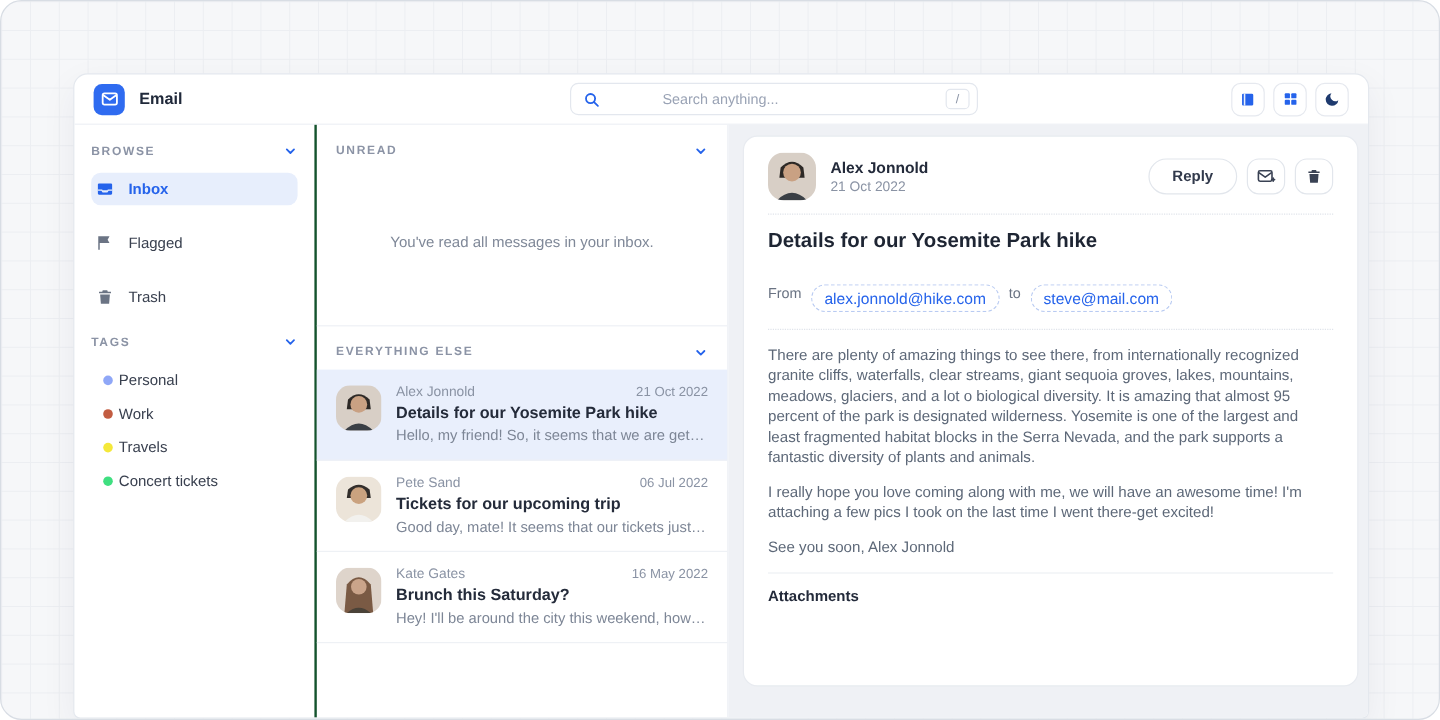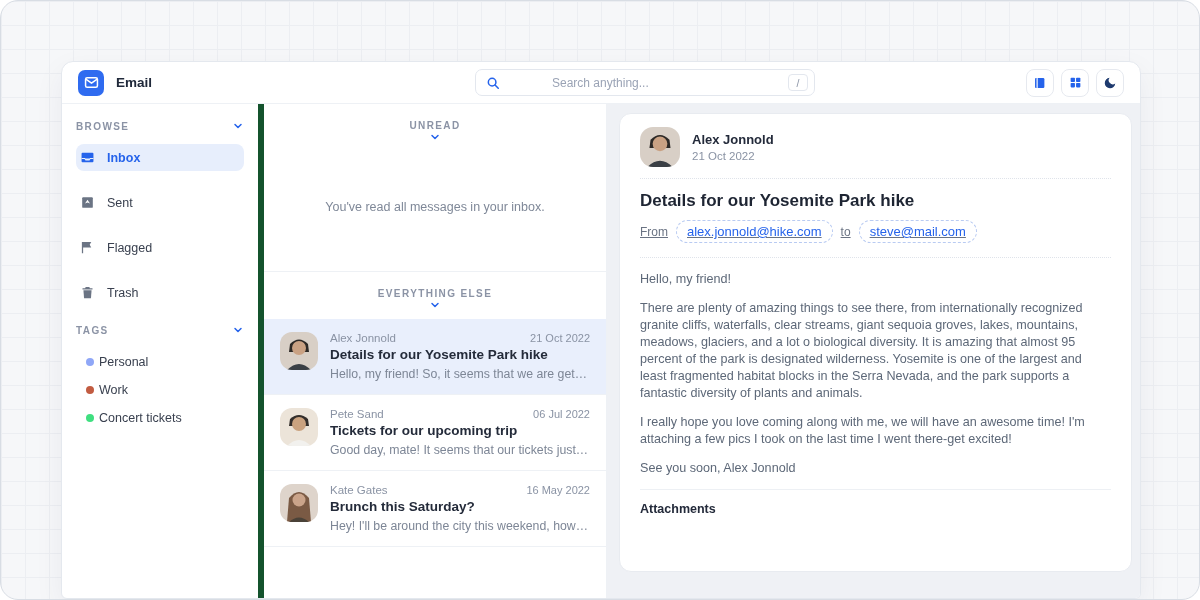--- a/index.html
+++ b/index.html
@@ -26,35 +26,35 @@
   .brand-name { font-size:13.5px; font-weight:bold; color:#20293a; }
   .search { margin-left:auto; margin-right:auto; width:340px; height:27px; border:1px solid #e3e7ee; border-radius:7px;
     display:flex; align-items:center; padding:0 6px 0 10px; gap:8px; background:#fff; }
   .search input { border:none; outline:none; flex:1; font-size:12px; color:#3a4356; background:transparent; font-family:"Liberation Sans", sans-serif;margin-left:44px; }
   .search input::placeholder { color:#9aa3b5; }
   .kbd { width:20px; height:17px; border:1px solid #e3e7ee; border-radius:4px; font-size:10.5px; color:#8b94a6; display:flex; align-items:center; justify-content:center; }
   .top-actions { display:flex; gap:7px; }
   .icon-btn { width:28px; height:28px; border:1px solid #e6e9ef; border-radius:8px; background:#fff; display:flex; align-items:center; justify-content:center; cursor:pointer; }
   
   .cols { flex:1; display:flex; min-height:0; }
-  .sidebar { width:202px; flex:0 0 202px; border-right:6px solid #14532d; padding:16px 14px; }
+  .sidebar { width:202px; flex:0 0 202px; border-right:2px solid #14532d; padding:16px 14px; }
   .sec-head { display:flex; align-items:center; justify-content:space-between; margin-bottom:12px; }
   .sec-title { font-size:10px; font-weight:bold; letter-spacing:1.4px; color:#8b93a5; }
   .nav-item { display:flex; align-items:center; gap:12px; padding:6px 4px; border-radius:8px; margin-bottom:18px; font-size:12.5px; color:#39404f; cursor:pointer; }
   .nav-item .ni { color:#6b7484; display:flex; }
   .nav-item.active { background:#e7eefc; color:#2563eb; font-weight:bold; }
   .nav-item.active .ni { color:#2563eb; }
   .tags-head { }
   .tag-item { display:flex; align-items:center; gap:5px; padding:7px 10px; font-size:12.5px; color:#39404f; cursor:pointer; }
   .dot { width:8px; height:8px; border-radius:50%; }
   .dot-personal { background:#8fa7f7; } .dot-work { background:#c25c41; }
   .dot-travels { background:#f4e83a; } .dot-concert { background:#3fdf80; }
   
   .list { width:343px; flex:0 0 343px; border-right:1px solid #eef1f5; display:flex; flex-direction:column; }
-  .list-sec-head { display:flex; align-items:center; justify-content:space-between; padding:16px 16px 8px 16px;flex-direction:column; }
+  .list-sec-head { display:flex; justify-content:space-between; padding:16px 16px 8px 16px; }
   .unread-zone { height:168px; flex:0 0 168px; display:flex; flex-direction:column; border-bottom:1px solid #eef1f5; }
   .empty-msg { flex:1; display:flex; align-items:center; justify-content:center; font-size:12.5px; color:#7f8898; padding-bottom:8px; }
   .mail-item { display:flex; gap:12px; padding:13px 16px; border-bottom:1px solid #eef1f5; cursor:pointer; }
   .mail-item.selected { background:#e9effc; }
   .avatar { width:38px; height:38px; border-radius:12px; overflow:hidden; flex:0 0 38px; }
   .avatar svg { display:block; }
   .mail-body { flex:1; min-width:0; }
   .mail-top { display:flex; justify-content:space-between; align-items:baseline; }
   .mail-sender { font-size:11.5px; color:#8a93a4; }
   .mail-date { font-size:11px; color:#8a93a4; }
@@ -67,21 +67,21 @@
   .avatar-lg { width:40px; height:40px; border-radius:13px; overflow:hidden; flex:0 0 40px; }
   .d-who { flex:1; }
   .d-name { font-size:13px; font-weight:bold; color:#232a3a; }
   .d-date { font-size:11.5px; color:#8a93a4; margin-top:3px; }
   .d-actions { display:flex; gap:8px; align-items:center; }
   .reply-btn { height:30px; padding:0 19px; border:1px solid #e2e6ec; border-radius:16px; background:#fff; font-size:12.5px; font-weight:bold; color:#323a4c; cursor:pointer; font-family:"Liberation Sans", sans-serif; }
   .sq-btn { width:32px; height:30px; border:1px solid #e2e6ec; border-radius:10px; background:#fff; display:flex; align-items:center; justify-content:center; cursor:pointer; }
   .dotted-div { border:none; border-top:1px dotted #dfe3ea; margin:11px 0 12px 0; }
   .solid-div { border:none; border-top:1px solid #edf0f4; margin:12px 0; }
   .d-subject { font-size:17px; font-weight:bold; color:#1e2533; }
-  .fromto { display:flex; align-items:center; gap:8px; margin-top:9px; font-size:12px; color:#6a7383;text-decoration:underline; }
+  .fromto { display:flex; gap:8px; margin-top:26px; font-size:12px; color:#6a7383; }
   .pill { font-size:13px; color:#2563eb; border:1px dashed #b9cbf2; border-radius:12px; padding:3px 10px; background:#fff; cursor:pointer; }
   .body-text { margin-top:13px; }
   .body-text p { font-size:12.6px; line-height:17px; color:#5d6878; margin-bottom:12px; }
   .att-title { font-size:12.5px; font-weight:bold; color:#232a3a; margin:2px 0 10px 0; }
 </style>
 </head>
 <body>
 
 <div class="frame">
   <div class="app">
@@ -151,29 +151,20 @@
           <span class="ni">
             <svg width="15" height="15" viewBox="0 0 24 24" fill="currentColor">
                 <path d="M4 4.5h16A1.5 1.5 0 0 1 21.5 6v12a1.5 1.5 0 0 1-1.5 1.5H4A1.5 1.5 0 0 1 2.5 18V6A1.5 1.5 0 0 1 4 4.5zm-1.5 9h6l1.5 2.5h4l1.5-2.5h6" stroke="#ffffff" stroke-width="0"></path>
                 <path d="M2.5 12.5h5.5l1.6 2.6h4.8l1.6-2.6h5.5v6H2.5z" fill="#ffffff" opacity="0"></path>
                 <path d="M2.5 13.5h5.2l1.6 2.4h5.4l1.6-2.4h5.2" stroke="#e7eefc" stroke-width="1.8" fill="none"></path>
               </svg>
           </span>
           <span>Inbox</span>
         </div>
 
-        <div class="nav-item">
-          <span class="ni">
-            <svg width="15" height="15" viewBox="0 0 24 24" fill="currentColor">
-                <path d="M5 3.5h14A1.5 1.5 0 0 1 20.5 5v14a1.5 1.5 0 0 1-1.5 1.5H5A1.5 1.5 0 0 1 3.5 19V5A1.5 1.5 0 0 1 5 3.5z"></path>
-                <path d="M8 13.5l4-6 4 6-4-1.6z" fill="#ffffff"></path>
-              </svg>
-          </span>
-          <span>Sent</span>
-        </div>
 
 
         <div class="nav-item">
           <span class="ni">
             <svg width="15" height="15" viewBox="0 0 24 24" fill="currentColor">
                 <path d="M5 3h13l-2.5 4.5L18 12H5v9H3V3z"></path>
               </svg>
           </span>
           <span>Flagged</span>
         </div>
@@ -197,20 +188,24 @@
           </span>
         </div>
 
         <div class="tag-item">
           <span class="dot dot-personal"></span>
           <span>Personal</span>
         </div>
         <div class="tag-item">
           <span class="dot dot-work"></span>
           <span>Work</span>
+        </div>
+        <div class="tag-item">
+          <span class="dot dot-travels"></span>
+          <span>Travels</span>
         </div>
         <div class="tag-item">
           <span class="dot dot-concert"></span>
           <span>Concert tickets</span>
         </div>
       </div>
 
       <div class="list">
         <div class="unread-zone">
           <div class="list-sec-head">
@@ -300,37 +295,57 @@
                   <rect width="38" height="38" fill="#d8cfc6"></rect>
                   <path d="M10 12 q9-9 18 0 l1 8 h-20z" fill="#2d2926"></path>
                   <circle cx="19" cy="16" r="7" fill="#c9a183"></circle>
                   <path d="M7 38 q12-12 24 0z" fill="#3a3f45"></path>
                 </svg>
             </div>
             <div class="d-who">
               <div class="d-name">Alex Jonnold</div>
               <div class="d-date">21 Oct 2022</div>
             </div>
+            <div class="d-actions">
+              <button class="reply-btn">Reply</button>
+              <div class="sq-btn">
+                <span style="display:flex;">
+                  <svg width="16" height="16" viewBox="0 0 24 24" fill="none" stroke="#3a4254" stroke-width="2" stroke-linecap="round" stroke-linejoin="round">
+                      <rect x="2.5" y="5" width="17" height="13" rx="2"></rect>
+                      <polyline points="3.5,7.5 11,13 18.5,7.5"></polyline>
+                      <line x1="19" y1="16" x2="23" y2="16"></line>
+                      <line x1="21" y1="14" x2="21" y2="18"></line>
+                    </svg>
+                </span>
+              </div>
+              <div class="sq-btn">
+                <span style="display:flex;">
+                  <svg width="14" height="14" viewBox="0 0 24 24" fill="#3a4254">
+                      <path d="M9 3h6l.7 2H20v2H4V5h4.3z"></path>
+                      <path d="M5.5 8.5h13L17.5 21h-11z"></path>
+                    </svg>
+                </span>
+              </div>
+            </div>
           </div>
 
           <hr class="dotted-div">
 
           <div class="d-subject">Details for our Yosemite Park hike</div>
 
           <div class="fromto">
             <span>From</span>
             <span class="pill">alex.jonnold@hike.com</span>
             <span>to</span>
             <span class="pill">steve@mail.com</span>
           </div>
 
           <hr class="dotted-div" style="margin-top:14px;">
 
           <div class="body-text">
-            <p>Hello, my friend!</p>
             <p>There are plenty of amazing things to see there, from internationally recognized granite cliffs, waterfalls, clear streams, giant sequoia groves, lakes, mountains, meadows, glaciers, and a lot o biological diversity. It is amazing that almost 95 percent of the park is designated wilderness. Yosemite is one of the largest and least fragmented habitat blocks in the Serra Nevada, and the park supports a fantastic diversity of plants and animals.</p>
             <p>I really hope you love coming along with me, we will have an awesome time! I'm attaching a few pics I took on the last time I went there-get excited!</p>
             <p>See you soon, Alex Jonnold</p>
           </div>
 
           <hr class="solid-div">
 
           <div class="att-title">Attachments</div>
 
         </div>

